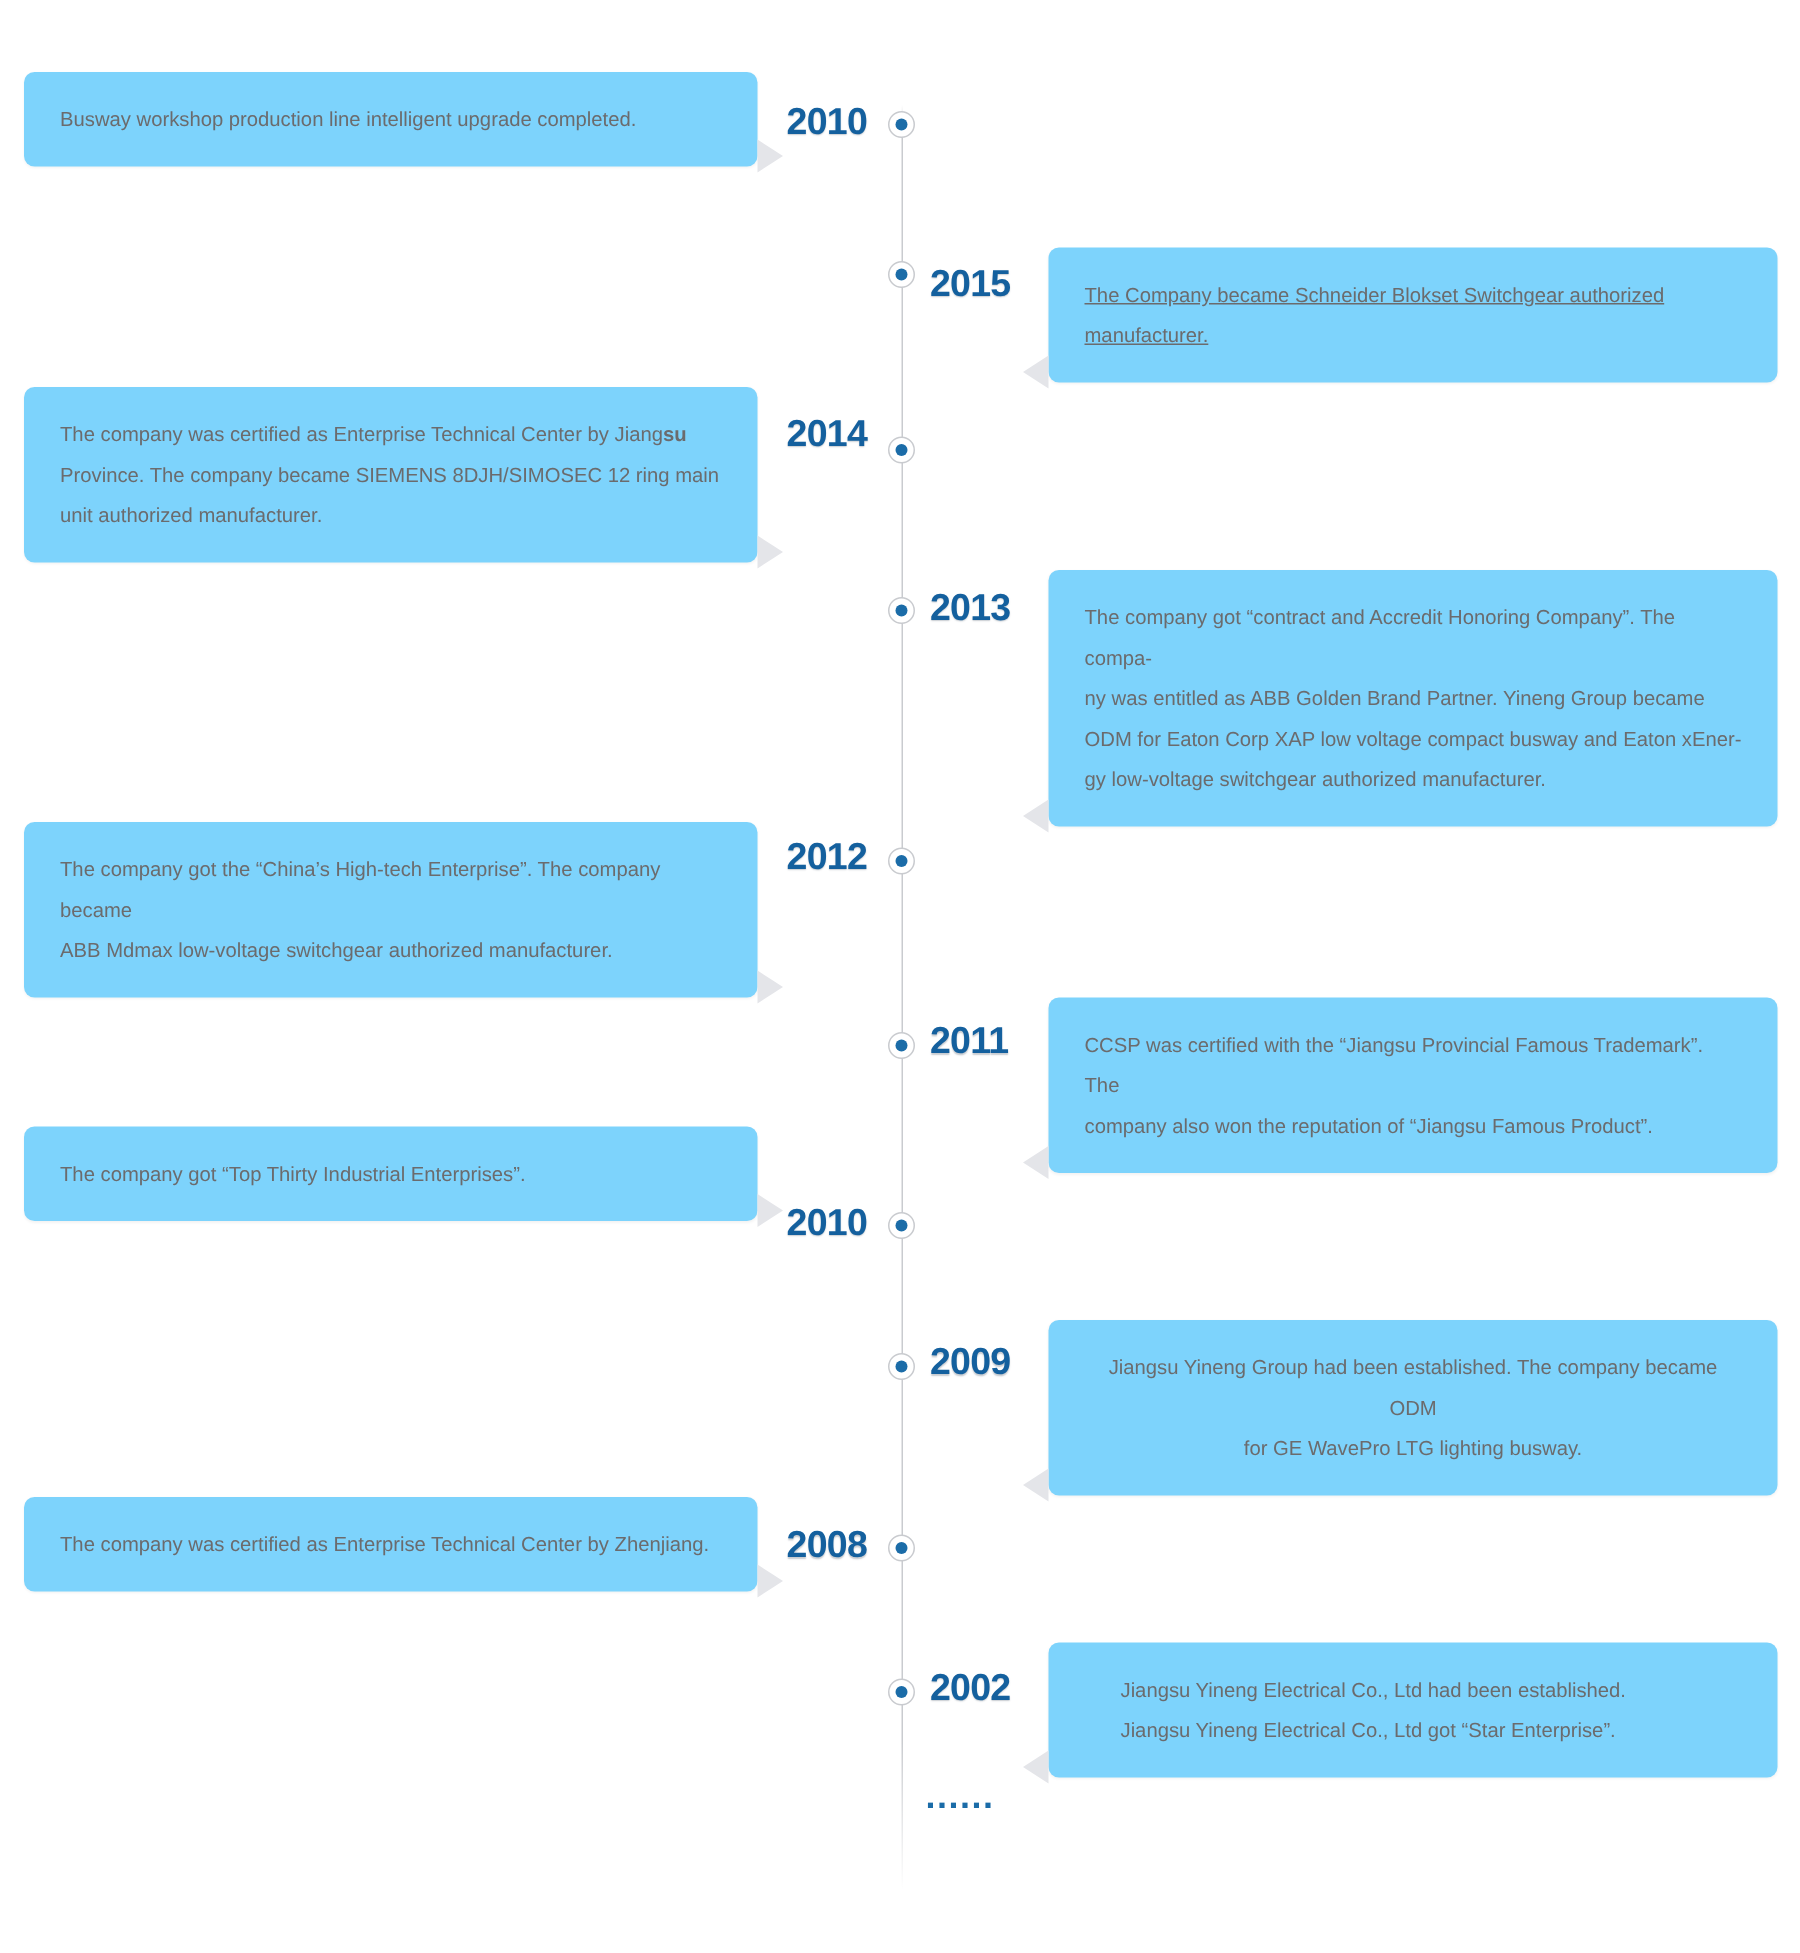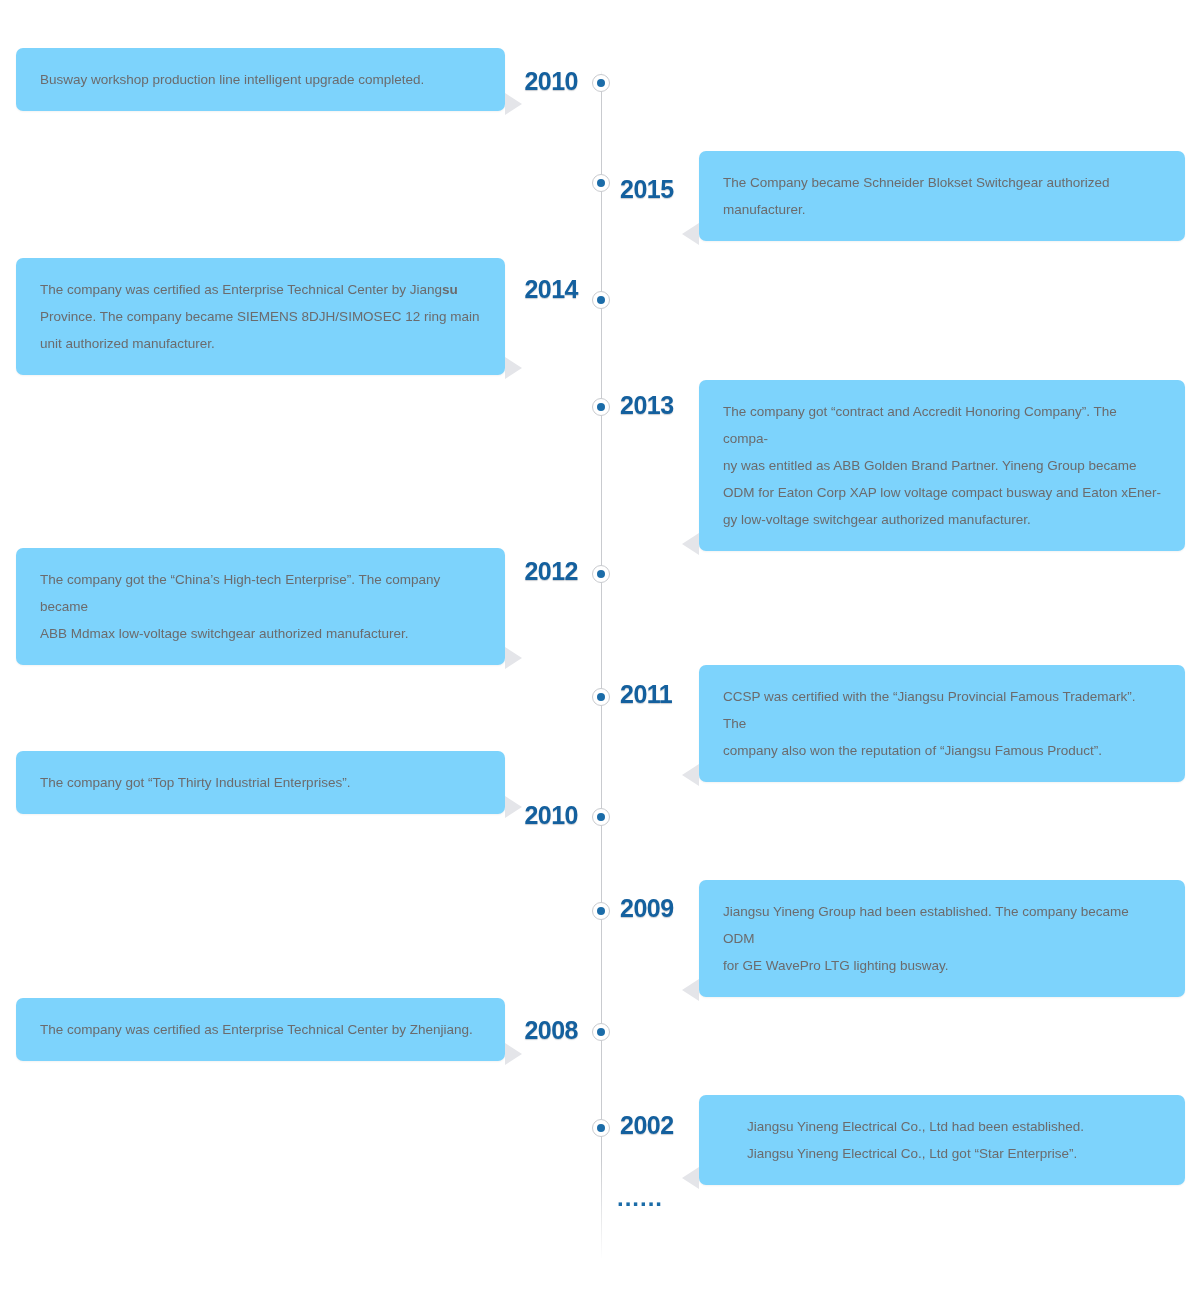--- a/index.html
+++ b/index.html
@@ -149,21 +149,21 @@
     <div class="entry left" style="top: 0px;">
       <div class="node" style="top: 1023px;"></div>
       <div class="year" style="top: 1021px;">2008</div>
       <div class="bubble" style="top: 998px;">
         <p>The company was certified as Enterprise Technical Center by Zhenjiang.</p>
       </div>
     </div>
     <div class="entry right" style="top: 0px;">
       <div class="node" style="top: 902px;"></div>
       <div class="year" style="top: 899px;">2009</div>
-      <div class="bubble" style="top: 880px;">
+      <div class="bubble" style="top: 880px; text-align: center;">
         <p>Jiangsu Yineng Group had been established. The company became ODM
 for GE  WavePro LTG lighting busway.</p>
       </div>
     </div>
     <div class="entry left" style="top: 0px;">
       <div class="node" style="top: 808px;"></div>
       <div class="year" style="top: 806px;">2010</div>
       <div class="bubble" style="top: 751px;">
         <p>The company got “Top Thirty Industrial Enterprises”.</p>
       </div>
@@ -199,21 +199,21 @@
       <div class="year" style="top: 280px;">2014</div>
       <div class="bubble" style="top: 258px;">
         <p>The company was certified as Enterprise Technical Center by Jiang<b>su</b>
 Province. The company became SIEMENS 8DJH/SIMOSEC 12 ring main
 unit authorized manufacturer.</p>
       </div>
     </div>
     <div class="entry right" style="top: 0px;">
       <div class="node" style="top: 174px;"></div>
       <div class="year" style="top: 180px;">2015</div>
-      <div class="bubble" style="top: 151px;">
+      <div class="bubble" style="top: 165px; text-decoration: underline;">
         <p>The Company became Schneider Blokset Switchgear authorized manufacturer.</p>
       </div>
     </div>
     <div class="entry left" style="top: 0px;">
       <div class="node" style="top: 74px;"></div>
       <div class="year" style="top: 72px;">2010</div>
       <div class="bubble" style="top: 48px;">
         <p>Busway workshop production line intelligent upgrade completed.</p>
       </div>
     </div>

